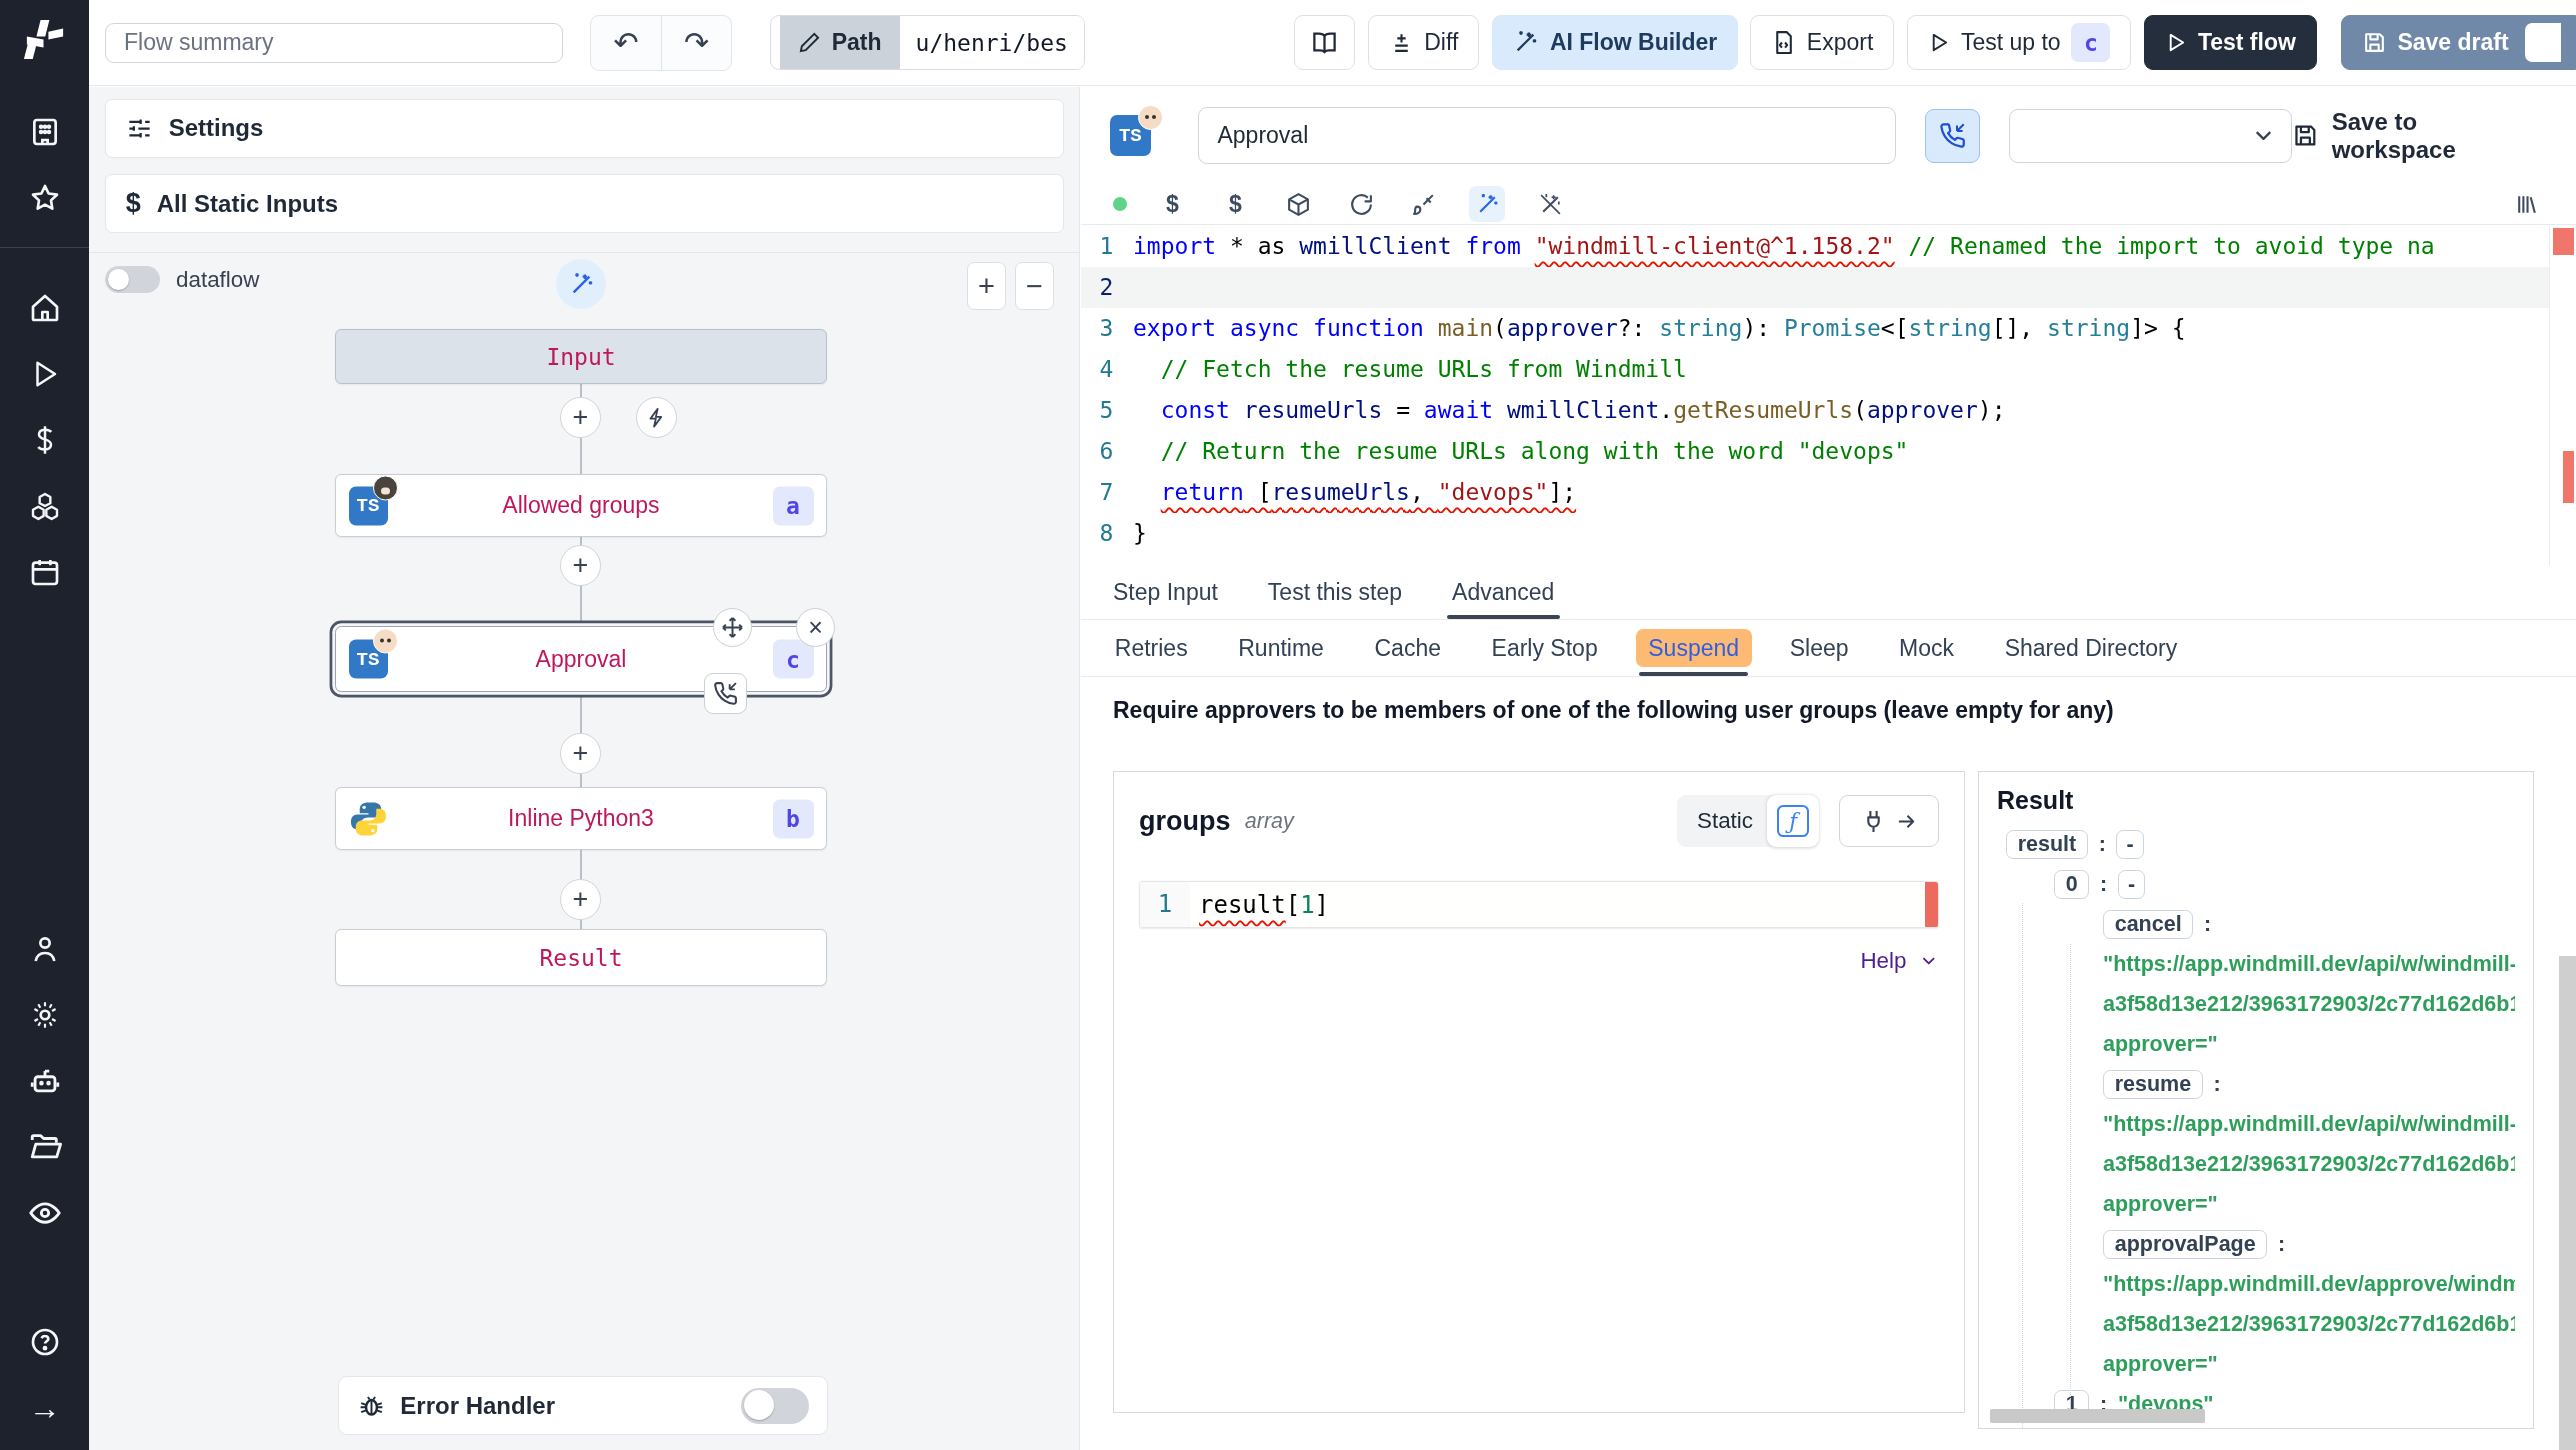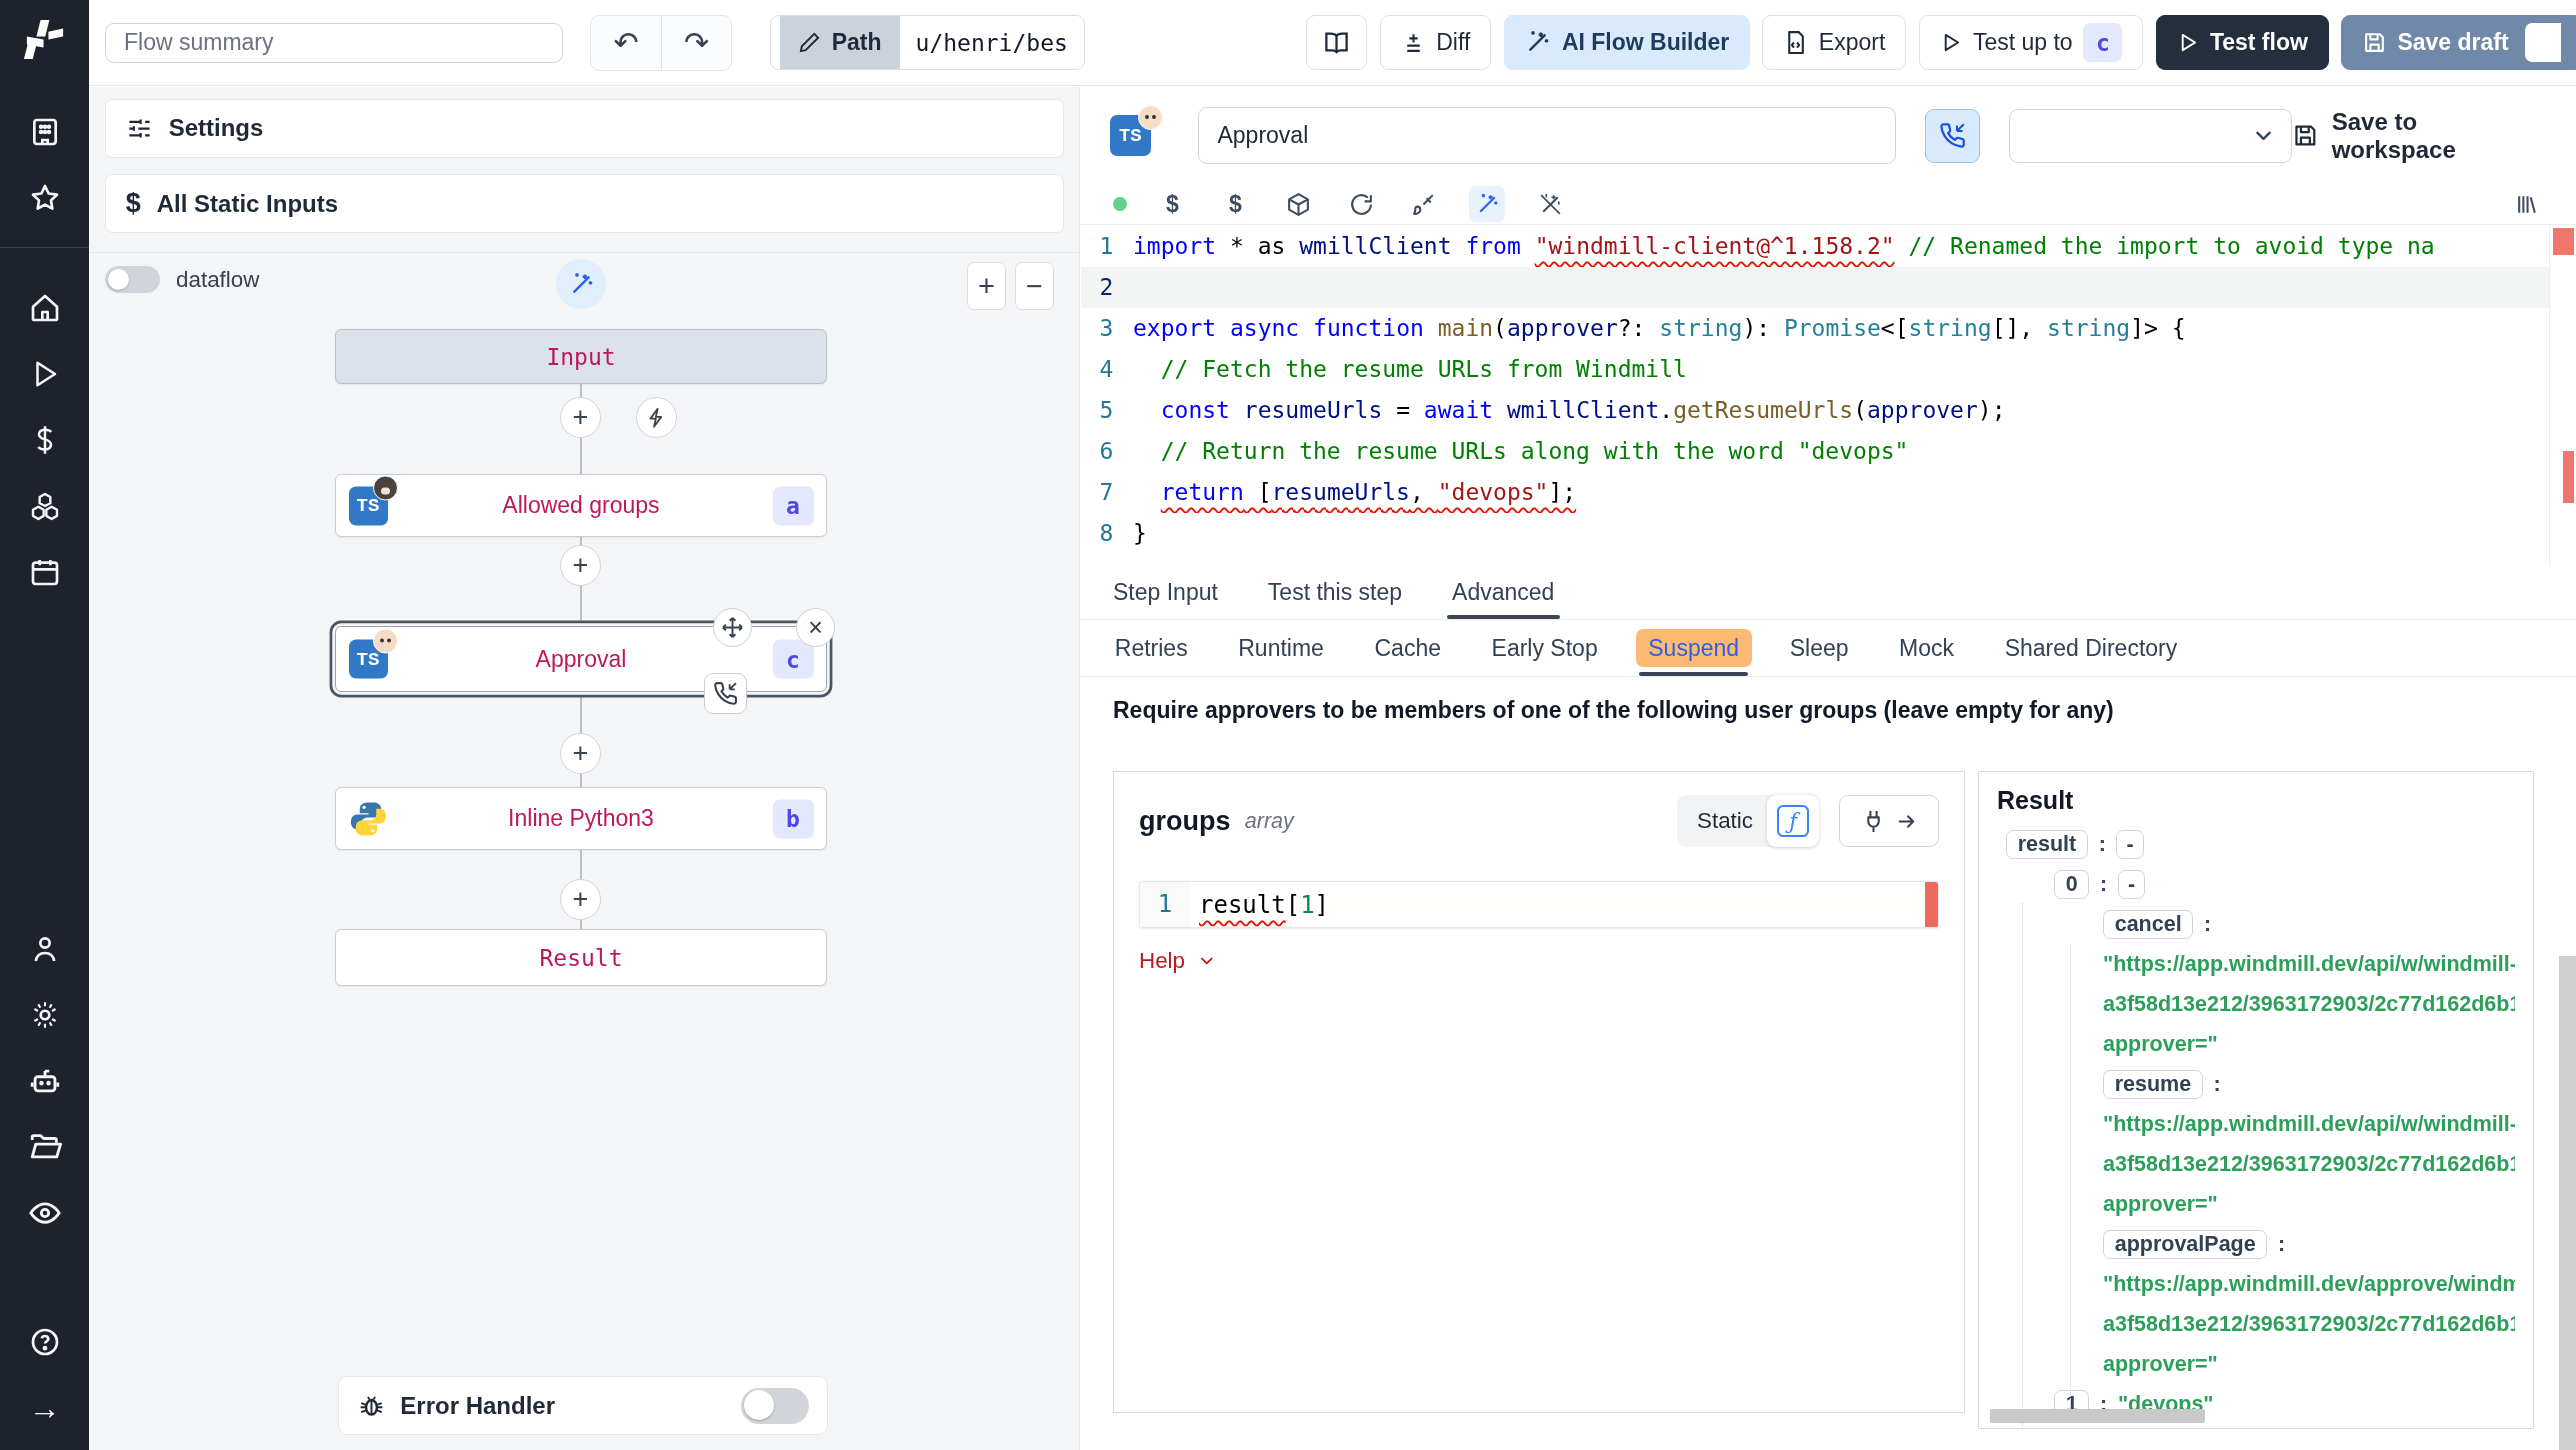--- a/index.html
+++ b/index.html
@@ -36,21 +36,21 @@
   .path-ctl .seg-value { background:#fff; display:flex; align-items:center; padding:0 16px;
     font-size:23px; color:#111827; }
   .tb-right { margin-left:auto; display:flex; align-items:center; gap:12.5px; }
   .btn { height:55px; display:flex; align-items:center; gap:10.7px; background:#fff;
     border:0.9px solid #dde1e6; border-radius:9px; padding:0 19.7px; font-size:23px; font-weight:500;
     color:#1f2937; cursor:pointer; }
   .btn-icon-only { padding:0 16px; }
   .btn-ai { background:#d9eafc; border-color:#d9eafc; color:#1e3a5f; font-weight:600; }
   .btn-dark { background:#252e3d; border-color:#252e3d; color:#fff; font-weight:600; }
   .btn-save { background:#7189a8; border-color:#7189a8; color:#fff; font-weight:600;
-    border-top-right-radius:0; border-bottom-right-radius:0; padding-right:14.3px; }
+    border-top-right-radius:0; border-bottom-right-radius:0; padding-right:14.3px;margin-left:12px; }
   .kbd-badge { width:39px; height:39px; background:#e3e8fd; color:#4f46e5; border-radius:7.2px;
     display:flex; align-items:center; justify-content:center; font-weight:700; font-size:23px;
     font-family:"DejaVu Sans Mono",monospace; }
   .sd-chip { width:36px; height:39px; background:#fff; border-radius:7.2px 0 0 7.2px; margin-left:5.4px; }
 
   
   .flow-panel { position:absolute; left:89px; top:87px; width:991px; bottom:0;
     background:#f4f5f7; border-right:0.9px solid #e3e6ea; }
   .card { position:absolute; left:16px; width:959px; height:59px; background:#fff;
     border:0.9px solid #e3e6ea; border-radius:7.2px; display:flex; align-items:center; gap:16px;
@@ -168,22 +168,22 @@
     font-size:21.5px; font-style:italic; display:flex; align-items:center; justify-content:center;
     font-family:"DejaVu Serif",serif; }
   .plug-btn { margin-left:19.7px; width:100px; height:52px; border:0.9px solid #d1d5db; border-radius:9px;
     display:flex; align-items:center; justify-content:center; gap:9px; color:#374151; cursor:pointer; background:#fff; }
   .gexp { margin-top:34px; height:47px; border:0.9px solid #e3e6ea; border-radius:3.6px; background:#fffffe;
     display:flex; align-items:center; position:relative; overflow:hidden;
     font-family:"DejaVu Sans Mono",monospace; font-size:24px; box-shadow:0 0.9px 1.8px rgba(0,0,0,.08); }
   .gexp .gln { width:50px; text-align:center; color:#237893; background:#fafafa; flex:none; line-height:45px; }
   .gexp .gtx { padding-left:9px; }
   .gexp .err-bar { position:absolute; right:0; top:0; width:13.4px; height:100%; background:#ec6a5e; }
-  .help-row { display:flex; align-items:center; gap:11px; margin-top:19.7px;
-    font-size:22.4px; color:#b91c1c; cursor:pointer; }
+  .help-row { display:flex; justify-content:flex-end; align-items:center; gap:11px; margin-top:19.7px;
+    font-size:22.4px; color:#4c1d95; cursor:pointer; }
 
   .result-panel { position:absolute; left:897px; top:684px; width:556px; height:658px;
     border:0.9px solid #d6d9dd; background:#fff; padding:14.3px 18px; overflow:hidden; }
   .rp-title { font-size:25px; font-weight:700; color:#111827; }
   .rtree { position:relative; margin-top:9px; }
   .rrow { display:flex; align-items:center; height:40px; white-space:nowrap; overflow:hidden; }
   .chip { border:1.3px solid #cbd5e1; border-radius:7.2px; padding:0.9px 10.7px; font-size:21.5px; font-weight:700;
     color:#334155; background:#fff; }
   .chip-sm { padding:0.9px 9px; }
   .colon { font-weight:700; color:#334155; margin:0 10.7px; font-size:21.5px; }

